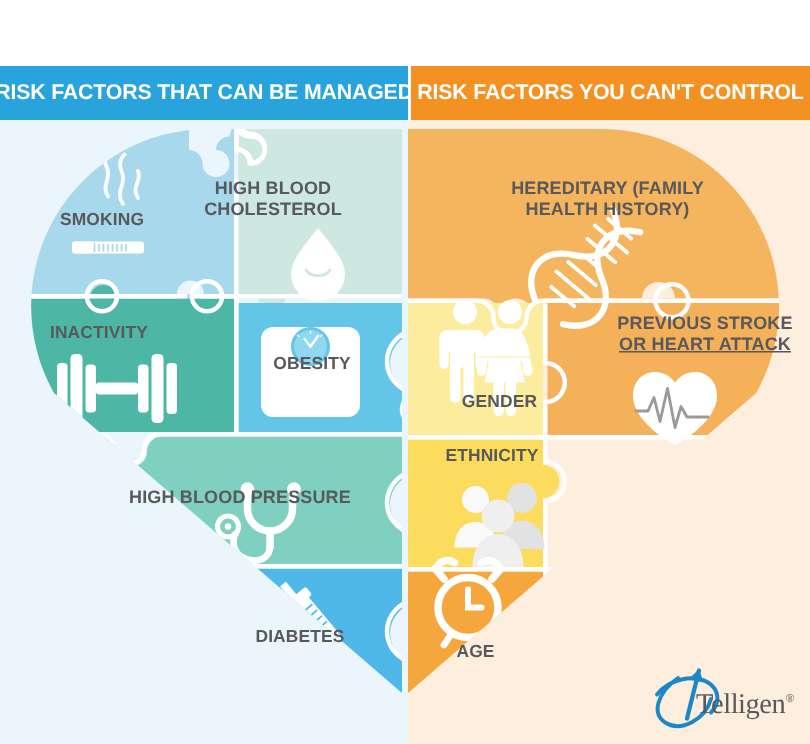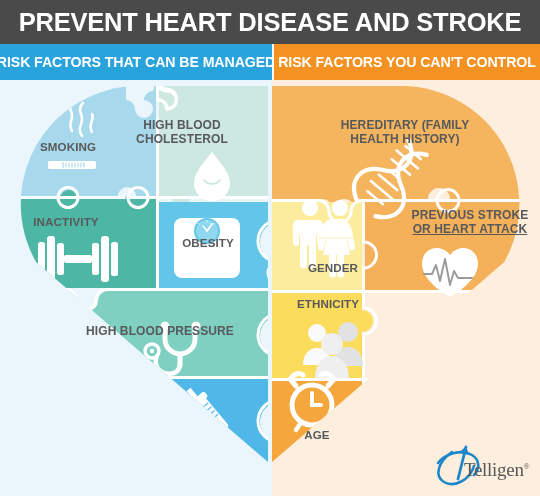--- a/index.html
+++ b/index.html
@@ -54,23 +54,20 @@
   .logo .reg{font-size:8px;vertical-align:super;}
 </style>
 </head>
 <body>
 
 <div id="page">
 
   <div class="bg-left"></div>
   <div class="bg-right"></div>
 
-  <div class="titlebar">
-    <div class="t">PREVENT HEART DISEASE AND STROKE</div>
-  </div>
 
   <div class="subbar subbar-left">
     <div class="s">RISK FACTORS THAT CAN BE MANAGED</div>
   </div>
   <div class="subbar subbar-right">
     <div class="s">RISK FACTORS YOU CAN'T CONTROL</div>
   </div>
   <div class="subgap"></div>
 
   <svg class="art" viewBox="0 0 540 496">
@@ -325,20 +322,21 @@
 
   <div class="lbl big" style="left:128px;top:118px;width:108px;">HIGH BLOOD</div>
   <div class="lbl big" style="left:128px;top:132px;width:108px;">CHOLESTEROL</div>
 
   <div class="lbl" style="left:14px;top:215px;width:104px;">INACTIVITY</div>
 
   <div class="lbl" style="left:160px;top:236px;width:96px;">OBESITY</div>
 
   <div class="lbl big" style="left:80px;top:324px;width:160px;">HIGH BLOOD PRESSURE</div>
 
+  <div class="lbl" style="left:152px;top:418px;width:96px;">DIABETES</div>
 
   <div class="lbl big" style="left:316px;top:118px;width:178px;">HEREDITARY (FAMILY</div>
   <div class="lbl big" style="left:316px;top:132px;width:178px;">HEALTH HISTORY)</div>
 
   <div class="lbl" style="left:296px;top:261px;width:74px;">GENDER</div>
 
   <div class="lbl big" style="left:408px;top:208px;width:124px;">PREVIOUS STROKE</div>
   <div class="lbl big" style="left:408px;top:222px;width:124px;text-decoration:underline;">OR HEART ATTACK</div>
 
   <div class="lbl" style="left:288px;top:297px;width:80px;">ETHNICITY</div>

